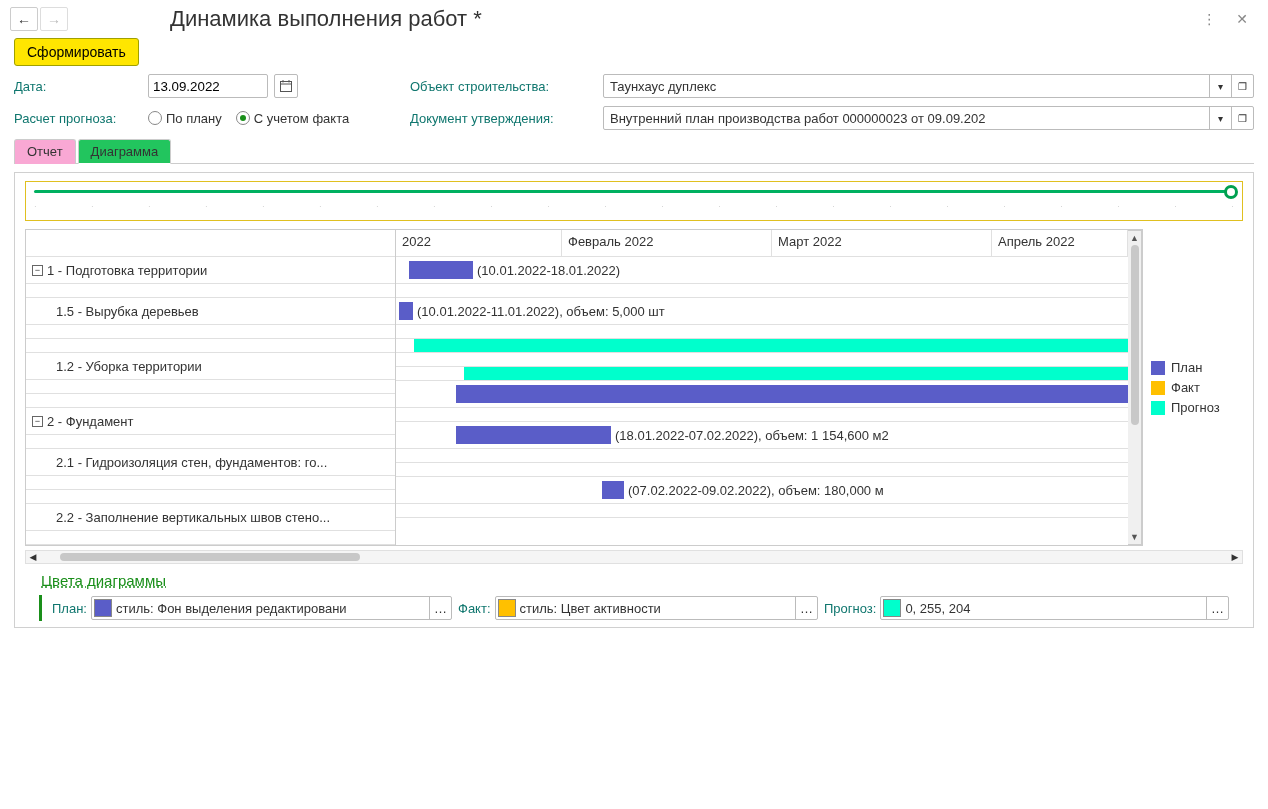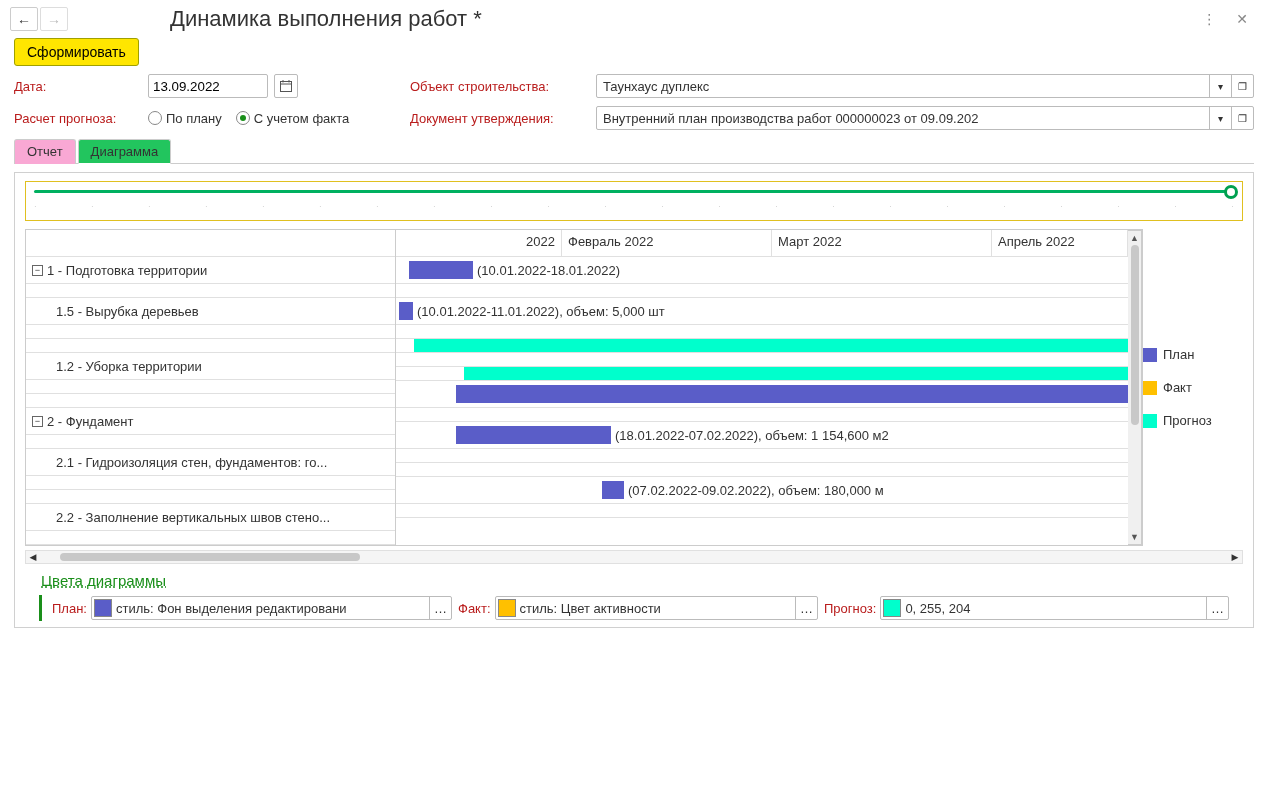--- a/index.html
+++ b/index.html
@@ -50,25 +50,25 @@
     cursor: pointer;
   }
 
   .form-rows { padding: 0 14px; }
   .form-row {
     display: flex;
     align-items: center;
     gap: 8px;
     margin-bottom: 8px;
   }
-  .lbl { color: #b91c1c; }
+  .lbl { color: #0f766e; }
   .col1 { width: 126px; }
   .col2 { width: 254px; display:flex; align-items:center; gap:6px; }
   .col3 { width: 178px; }
-  .col4 { flex: 1; display:flex; align-items:flex-start; }
+  .col4 { flex: 1; display:flex; align-items:flex-start;margin-left:7px; }
   .date-input {
     border: 1px solid #bbb;
     height: 24px;
     padding: 0 4px;
     width: 120px;
     border-radius: 2px;
   }
   .cal-btn {
     width: 24px; height: 24px;
     border: 1px solid #bbb;
@@ -184,21 +184,21 @@
   .gr-timeline-hdr {
     height: 27px;
     border-bottom: 1px solid #e0e0e0;
     display:flex;
   }
   .month {
     border-right: 1px solid #e0e0e0;
     padding: 4px 6px;
     overflow:hidden;
   }
-  .m1 { width: 166px; text-align: right; }
+  .m1 { width: 166px; }
   .m2 { width: 210px; }
   .m3 { width: 220px; }
   .m4 { flex:1; }
   .gr-row {
     height: 27px;
     border-bottom: 1px solid #e0e0e0;
     position: relative;
   }
   .bar {
     position:absolute; top:4px; height:18px;
@@ -217,21 +217,22 @@
     border-left:none;
     display:flex; flex-direction:column; align-items:center;
     padding:2px 0;
   }
   .vscroll .arrow { font-size:9px; color:#555; cursor:pointer;}
   .vscroll .thumb { width:8px; flex: 0 0 180px; background:#c8c8c8; border-radius:4px; margin-top:2px;}
   .vscroll-spacer { flex:1; }
 
   .gantt-legend {
     width: 100px;
-    display:flex; flex-direction:column; justify-content:center; gap:18px;
+    padding-left: 8px;
+    display:flex; flex-direction:column; justify-content:center; gap:5px;
   }
   .leg-item { display:flex; align-items:center; gap:6px;}
   .leg-sw { width:14px; height:14px; }
 
   .hscroll {
     margin: 0 10px 4px 10px;
     height:14px;
     display:flex; align-items:center;
     background:#f5f5f5;
     border:1px solid #e0e0e0;

